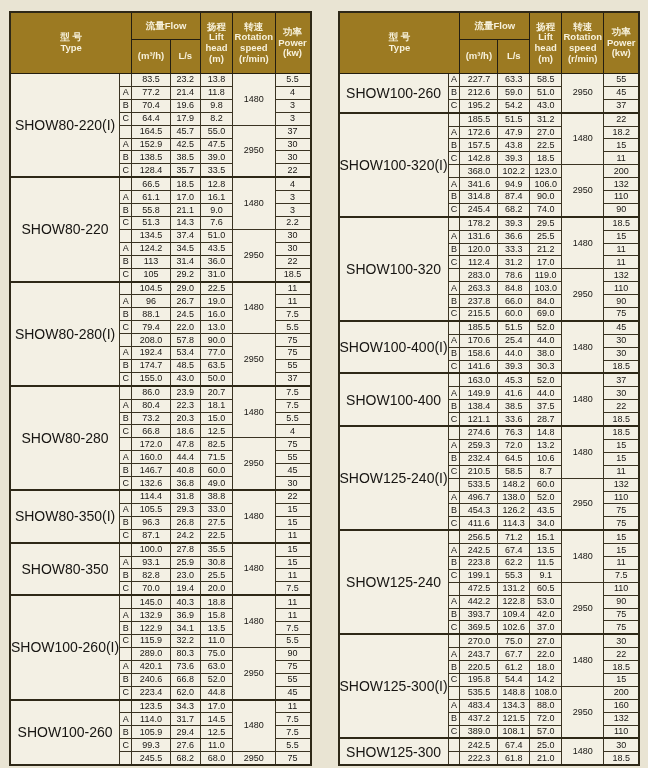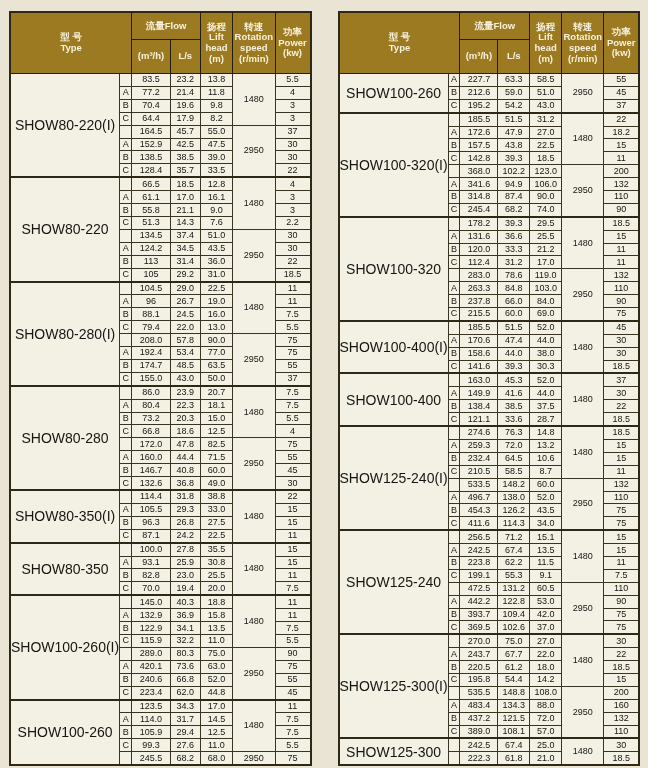--- a/index.html
+++ b/index.html
@@ -664,21 +664,21 @@
           <td></td>
           <td>185.5</td>
           <td>51.5</td>
           <td>52.0</td>
           <td rowspan="4">1480</td>
           <td>45</td>
         </tr>
         <tr>
           <td>A</td>
           <td>170.6</td>
-          <td>47.4</td>
+          <td>25.4</td>
           <td>44.0</td>
           <td>30</td>
         </tr>
         <tr>
           <td>B</td>
           <td>158.6</td>
           <td>44.0</td>
           <td>38.0</td>
           <td>30</td>
         </tr>

